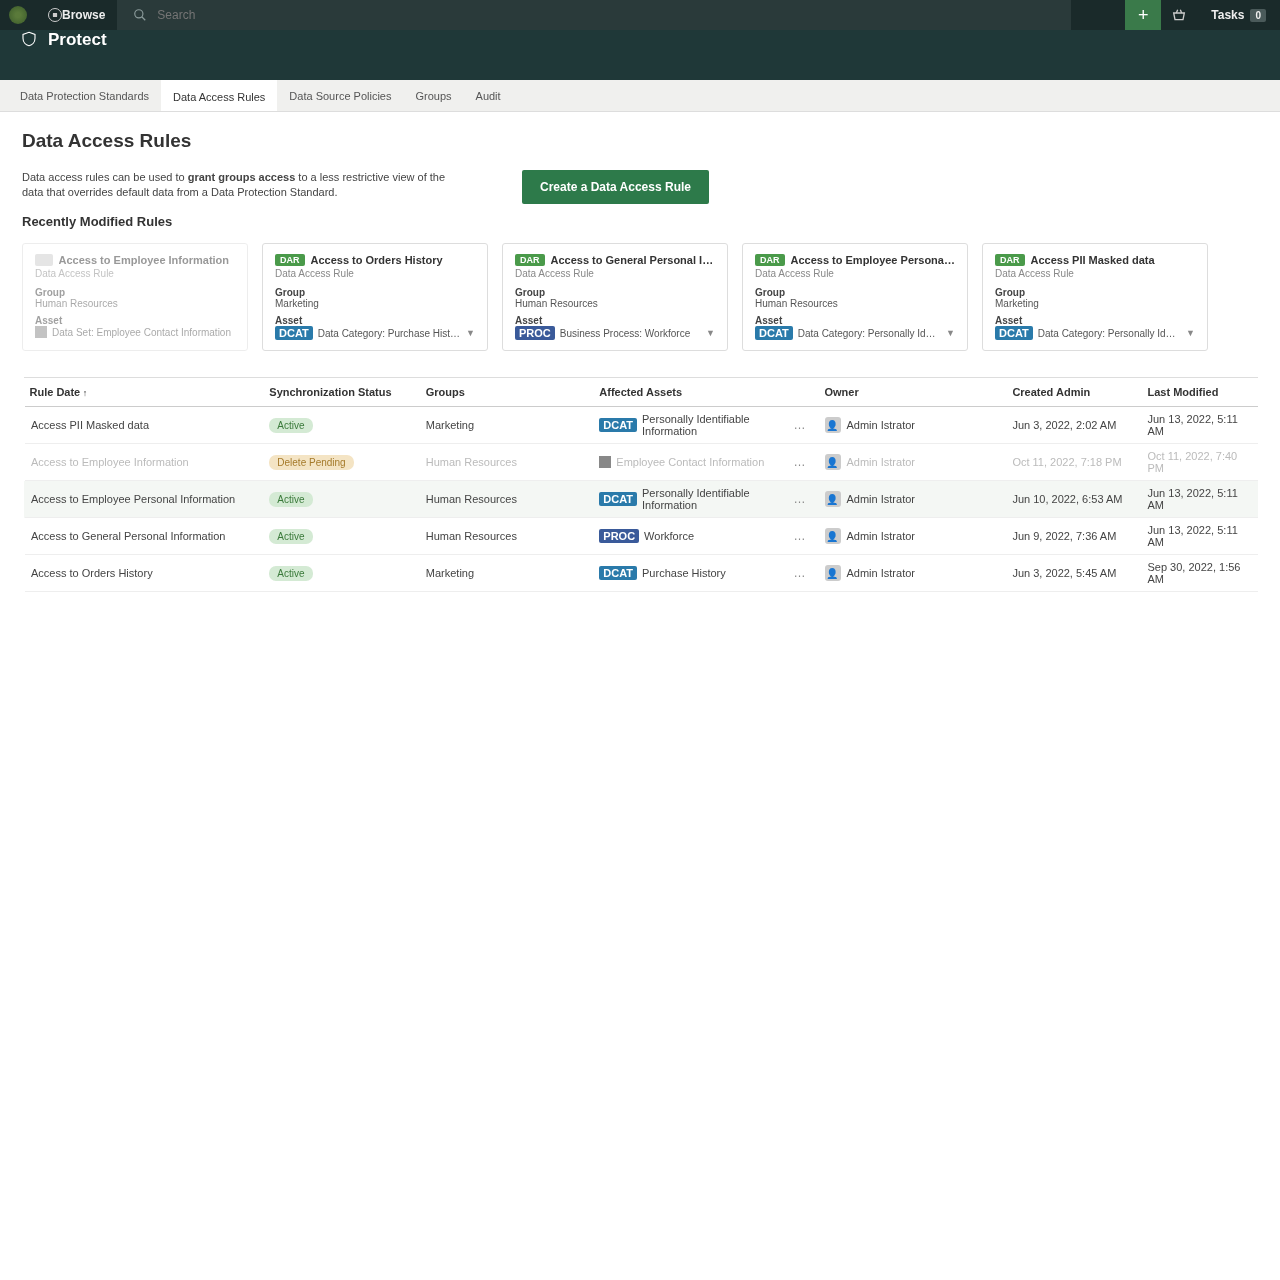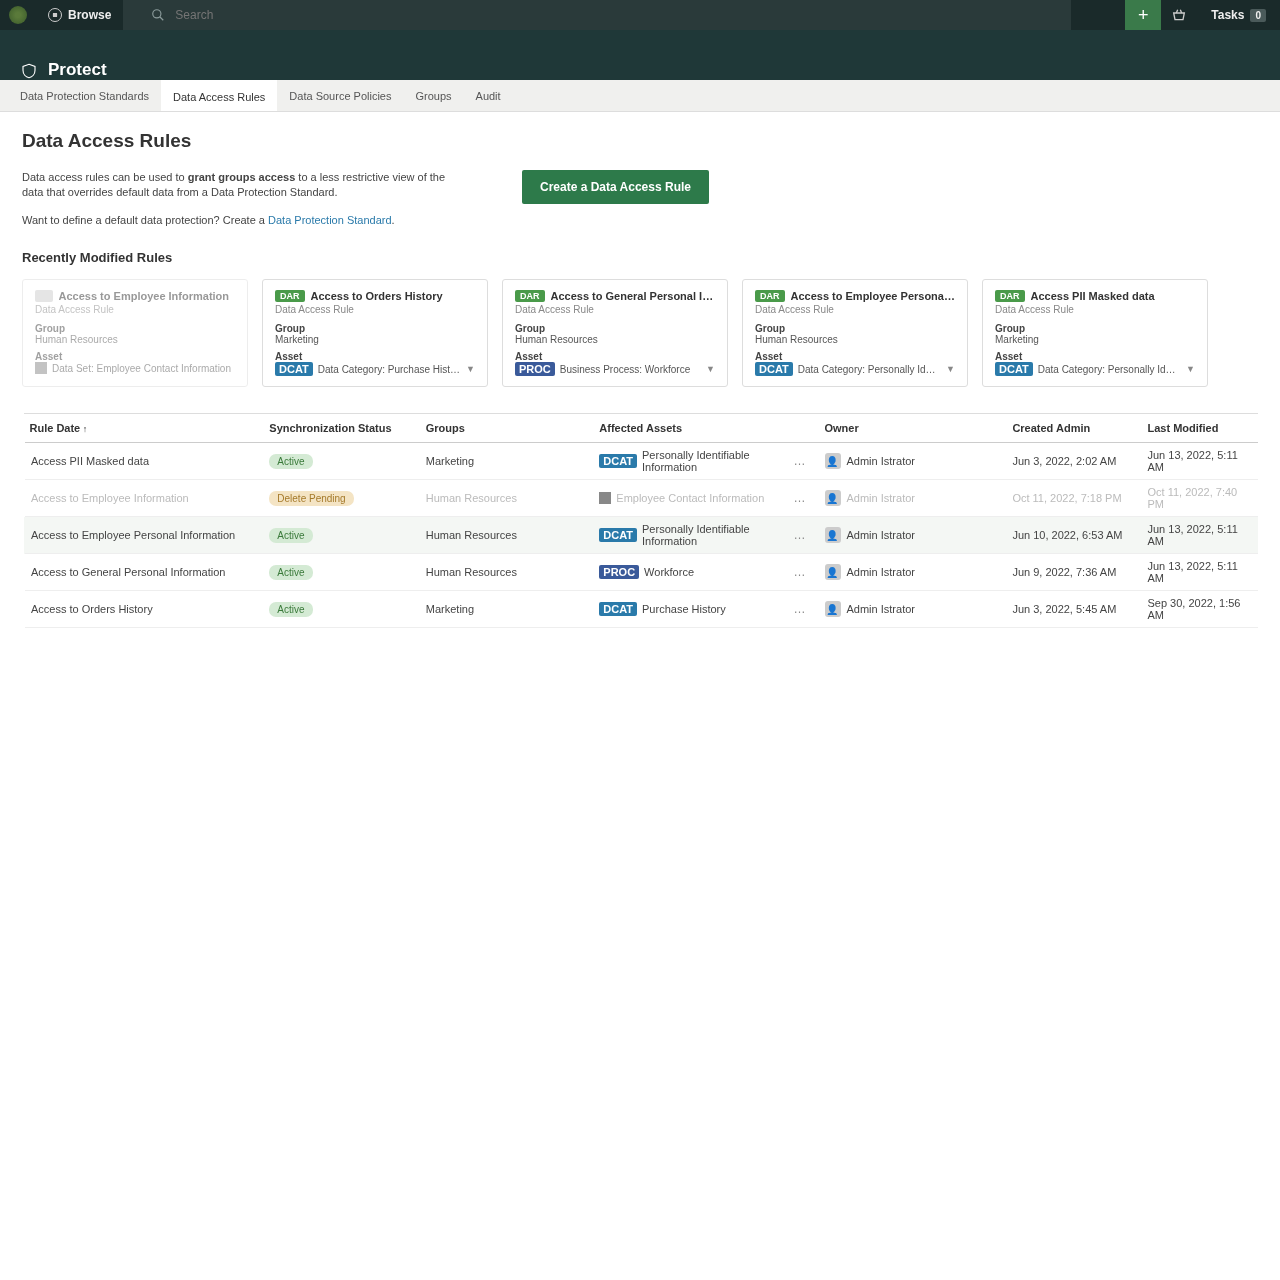--- a/index.html
+++ b/index.html
@@ -1,31 +1,31 @@
 <!DOCTYPE html>
 <html><head>
 <meta charset="utf-8">
 <style>
 * { margin: 0; padding: 0; box-sizing: border-box; font-family: -apple-system, BlinkMacSystemFont, "Segoe UI", Arial, sans-serif; }
 body { background: #fff; width: 1280px; height: 1280px; }
 .topbar { background: #1a2a2a; height: 30px; display: flex; align-items: center; color: #eee; font-size: 12px; }
 .logo-area { width: 36px; height: 30px; display: flex; align-items: center; justify-content: center; }
 .logo-circle { width: 18px; height: 18px; border-radius: 50%; background: radial-gradient(circle, #5a7a3a 20%, #3a5a2a 100%); }
-.browse-btn { display: flex; align-items: center; gap: 6px; padding: 0 12px; height: 100%; font-weight: 600; }
+.browse-btn { display: flex; align-items: center; padding: 0 12px; height: 100%; font-weight: 600; }
 .compass-icon { width: 14px; height: 14px; border: 1.5px solid #ccc; border-radius: 50%; position: relative; }
 .compass-icon::after { content: ''; position: absolute; top: 50%; left: 50%; width: 6px; height: 6px; background: #ccc; transform: translate(-50%,-50%) rotate(45deg); clip-path: polygon(50% 0,100% 50%,50% 100%,0 50%); }
-.search-area { flex: 1; display: flex; align-items: center; background: #2a3a3a; height: 100%; padding: 0 28px; gap: 10px; margin-left: 0px; }
+.search-area { flex: 1; display: flex; align-items: center; background: #2a3a3a; height: 100%; padding: 0 16px; gap: 10px; margin-left: 0px; }
 .search-icon-svg { width: 14px; height: 14px; stroke: #8a9a9a; stroke-width: 2; fill: none; }
 .search-input { flex: 1; background: transparent; border: none; color: #ccc; font-size: 12px; outline: none; }
 .right-top { display: flex; align-items: center; height: 100%; }
 .plus-btn { width: 36px; height: 30px; background: #3a7a4a; display: flex; align-items: center; justify-content: center; color: #fff; font-size: 18px; font-weight: 300; }
 .cart-btn { width: 36px; height: 30px; display: flex; align-items: center; justify-content: center; color: #ccc; }
 .tasks-btn { padding: 0 14px; display: flex; align-items: center; gap: 6px; height: 100%; font-weight: 600; }
 .tasks-count { background: #4a5a5a; border-radius: 2px; padding: 1px 5px; font-size: 10px; }
-.subheader { background: #1f3838; height: 50px; display: flex; align-items: flex-end; padding: 0 20px; color: #fff; gap: 10px; }
+.subheader { background: #1f3838; height: 50px; display: flex; align-items: flex-start; padding: 0 20px; color: #fff; gap: 10px; }
 .shield-icon-svg { width: 18px; height: 18px; fill: none; stroke: #fff; stroke-width: 1.5; }
 .subheader-title { font-size: 17px; font-weight: 600; }
 .tabbar { background: #f0f0ee; height: 32px; display: flex; align-items: center; font-size: 11px; padding: 0 8px; gap: 0; border-bottom: 1px solid #ddd; }
 .tab { padding: 10px 12px; height: 100%; display: flex; align-items: center; color: #555; cursor: pointer; }
 .tab.active { background: #fff; color: #333; border-top: 2px solid transparent; }
 .content { padding: 18px 22px; }
 .page-title { font-size: 19px; font-weight: 700; color: #333; margin-bottom: 18px; }
 .intro-row { display: flex; gap: 60px; align-items: flex-start; margin-bottom: 10px; }
 .intro-text { font-size: 11px; color: #444; max-width: 440px; line-height: 1.4; }
 .intro-text b { font-weight: 700; }
@@ -125,23 +125,20 @@
   </div>
 
 <div class="content">
   <div class="page-title">Data Access Rules</div>
   <div class="intro-row">
     <div class="intro-text">
       <span>Data access rules can be used to </span><b>grant groups access</b><span> to a less restrictive view of the data that overrides default data from a Data Protection Standard.</span>
     </div>
     <button class="create-btn">Create a Data Access Rule</button>
   </div>
-  <div class="sub-intro">
-    <span>Want to define a default data protection? Create a </span><span class="link">Data Protection Standard</span><span>.</span>
-  </div>
 
   <div class="section-title">Recently Modified Rules</div>
   <div class="cards-row" id="cards-row">
       <div class="card disabled">
         <div class="card-header">
           <span class="dar-badge grey">&nbsp;&nbsp;&nbsp;</span>
           <span class="card-title">Access to Employee Information</span>
         </div>
         <div class="card-subtitle">Data Access Rule</div>
         <div class="card-label">Group</div>

